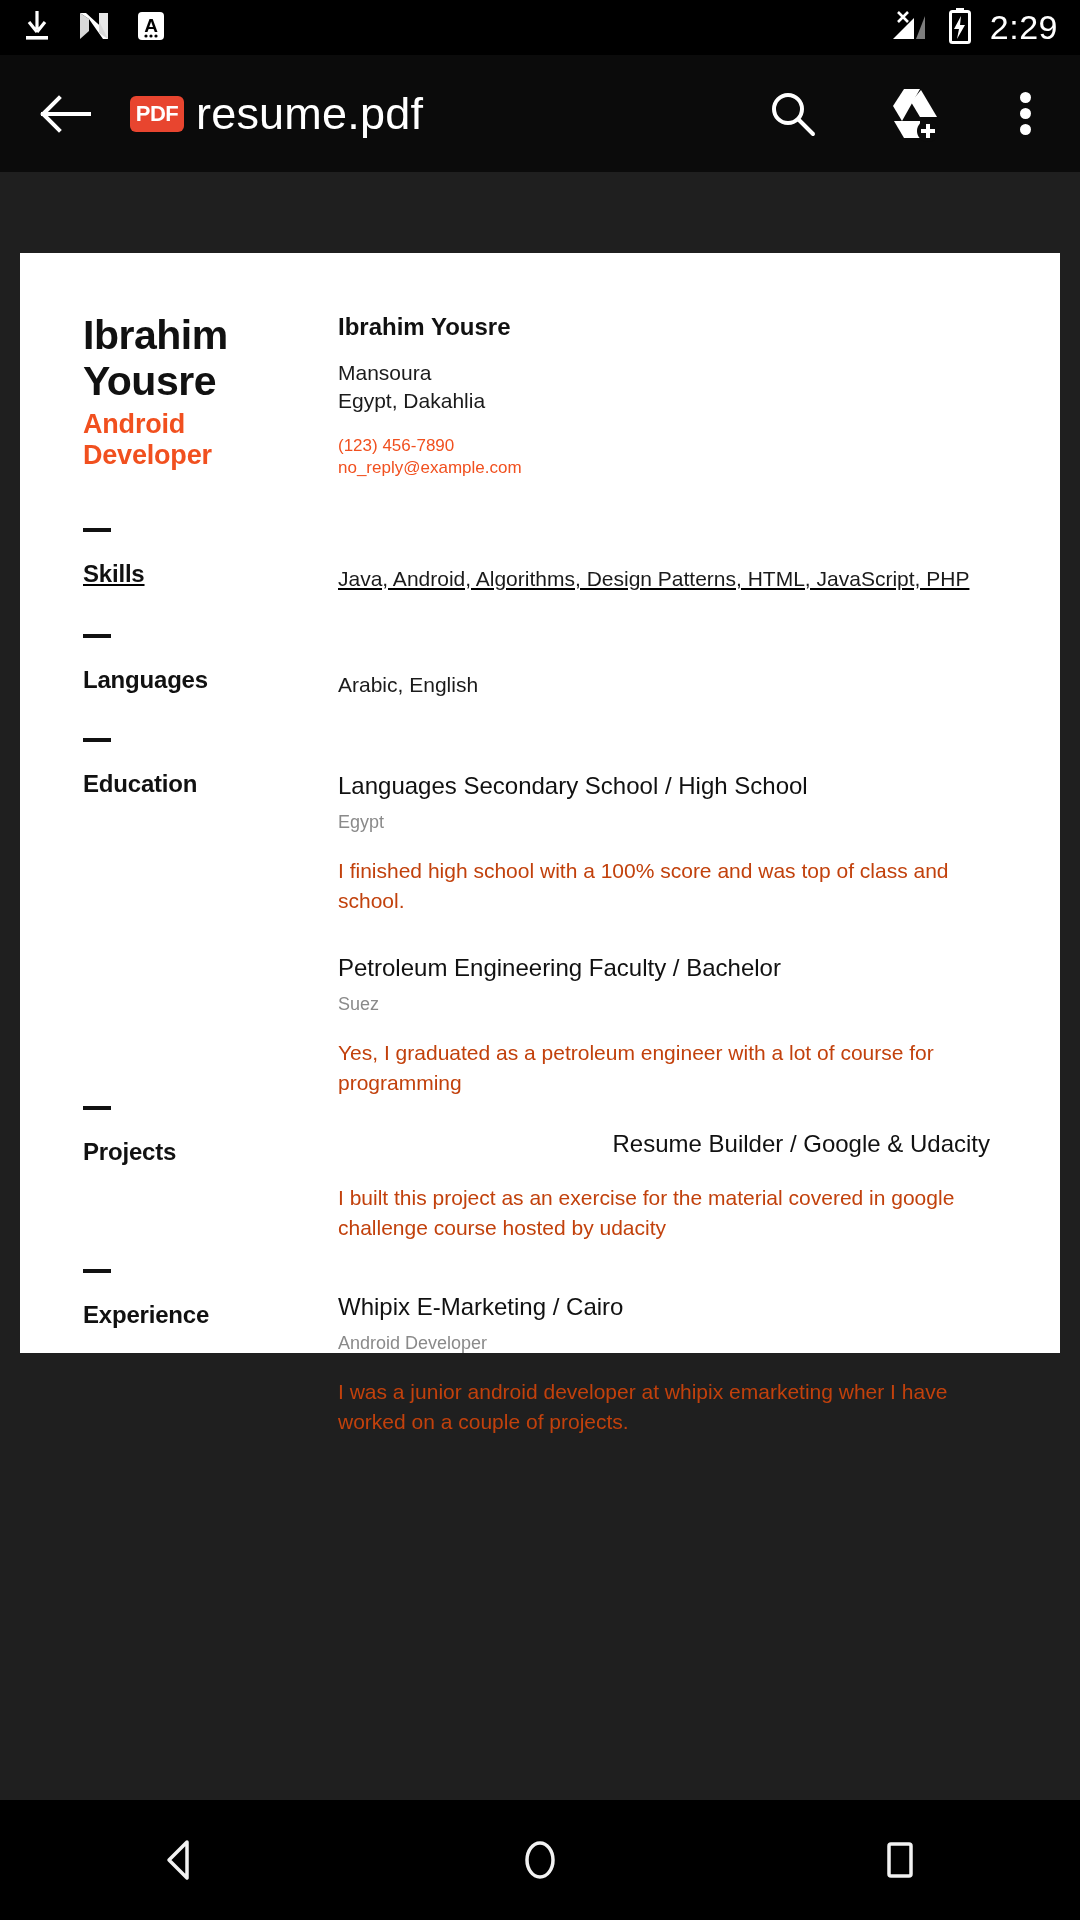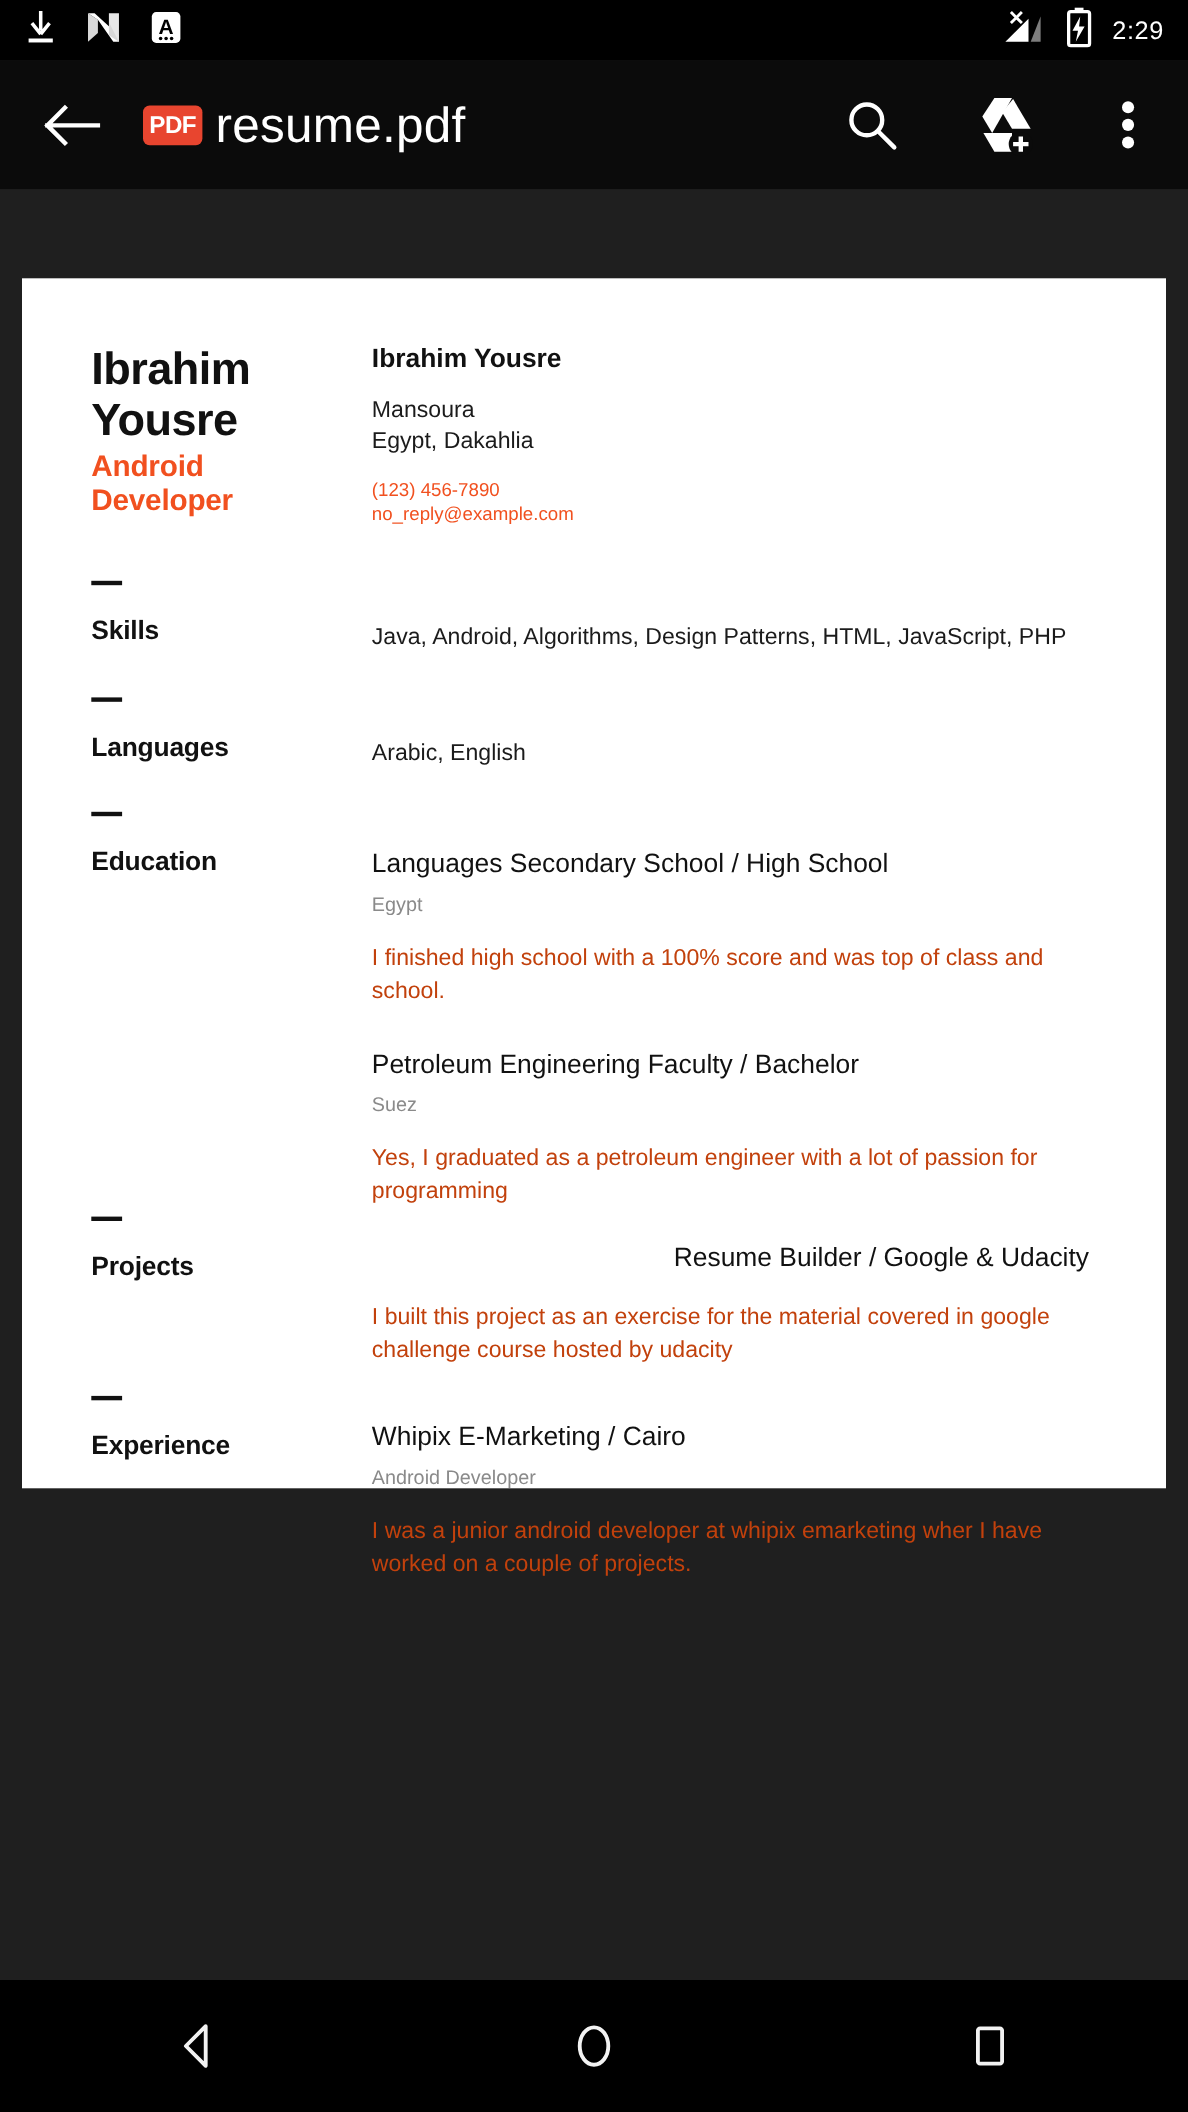--- a/index.html
+++ b/index.html
@@ -13,21 +13,21 @@
   
   .status-bar{
     position:absolute; top:0; left:0; width:1080px; height:55px;
     background:#000; display:flex; align-items:center;
     padding:0 22px;
   }
   .status-left{ display:flex; align-items:center; gap:26px; }
   .status-right{ margin-left:auto; display:flex; align-items:center; gap:18px; }
   .sb-icon{ display:block; }
   .clock{
-    color:#fff; font-size:23px; letter-spacing:0.5px;
+    color:#fff; font-size:34px; letter-spacing:0.5px;
     font-family:"Liberation Sans", sans-serif;
     text-align:right;
   }
 
   
   .app-bar{
     position:absolute; top:55px; left:0; width:1080px; height:117px;
     background:#0b0b0b; display:flex; align-items:center;
   }
   .back-btn{ width:130px; display:flex; align-items:center; justify-content:center; }
@@ -199,21 +199,21 @@
         <div class="right-col">
           <div class="contact-name">Ibrahim Yousre</div>
           <div class="contact-line">Mansoura</div>
           <div class="contact-line">Egypt, Dakahlia</div>
           <div class="contact-gap"></div>
           <div class="contact-accent">(123) 456-7890</div>
           <div class="contact-accent">no_reply@example.com</div>
         </div>
       </div>
 
-      <div class="row" style="margin-top:48px;">
+      <div class="row" style="margin-top:48px;text-decoration:underline;">
         <div class="left-col">
           <div class="sec-rule"></div>
           <div class="sec-label">Skills</div>
         </div>
         <div class="right-col" style="padding-top:36px;">
           <div class="body-text">Java, Android, Algorithms, Design Patterns, HTML, JavaScript, PHP</div>
         </div>
       </div>
 
       <div class="row" style="margin-top:40px;">
@@ -233,21 +233,21 @@
         </div>
         <div class="right-col" style="padding-top:32px;">
           <div class="entry">
             <div class="entry-title">Languages Secondary School / High School</div>
             <div class="entry-sub">Egypt</div>
             <div class="entry-desc">I finished high school with a 100% score and was top of class and school.</div>
           </div>
           <div class="entry">
             <div class="entry-title">Petroleum Engineering Faculty / Bachelor</div>
             <div class="entry-sub">Suez</div>
-            <div class="entry-desc">Yes, I graduated as a petroleum engineer with a lot of passion for programming</div>
+            <div class="entry-desc">Yes, I graduated as a petroleum engineer with a lot of course for programming</div>
           </div>
         </div>
       </div>
 
       <div class="row" style="margin-top:8px;">
         <div class="left-col">
           <div class="sec-rule"></div>
           <div class="sec-label">Projects</div>
         </div>
         <div class="right-col" style="padding-top:22px;">

